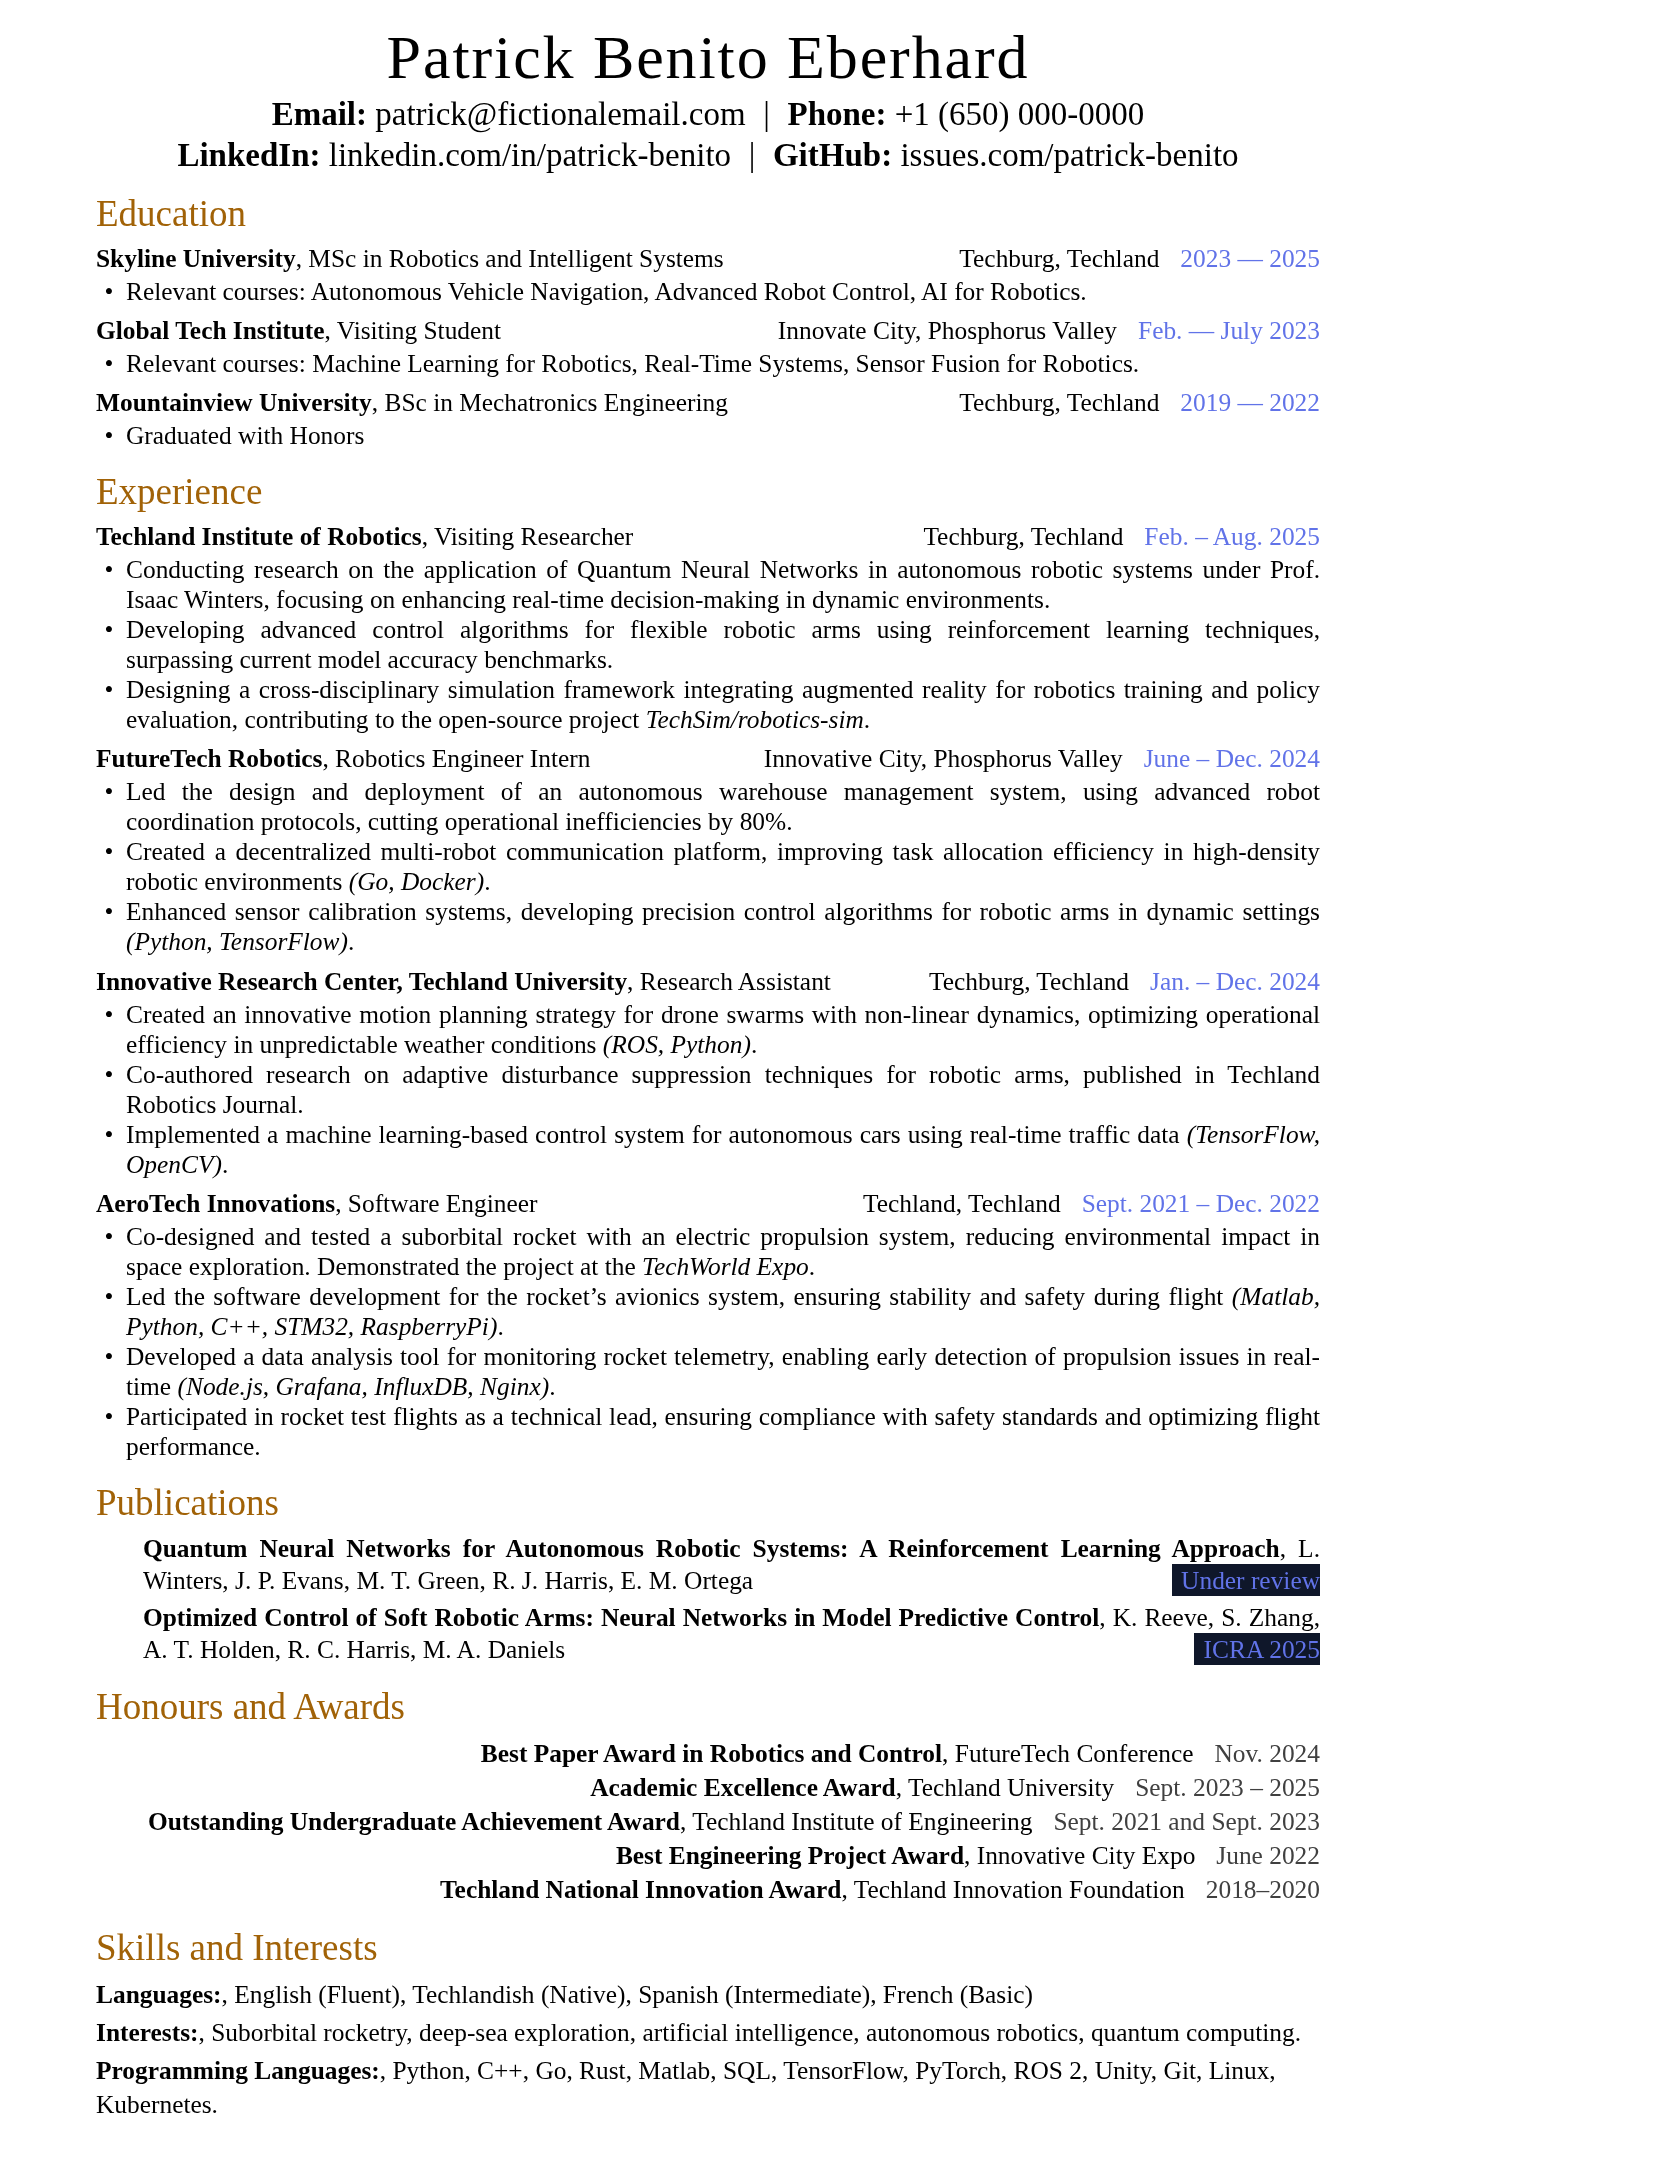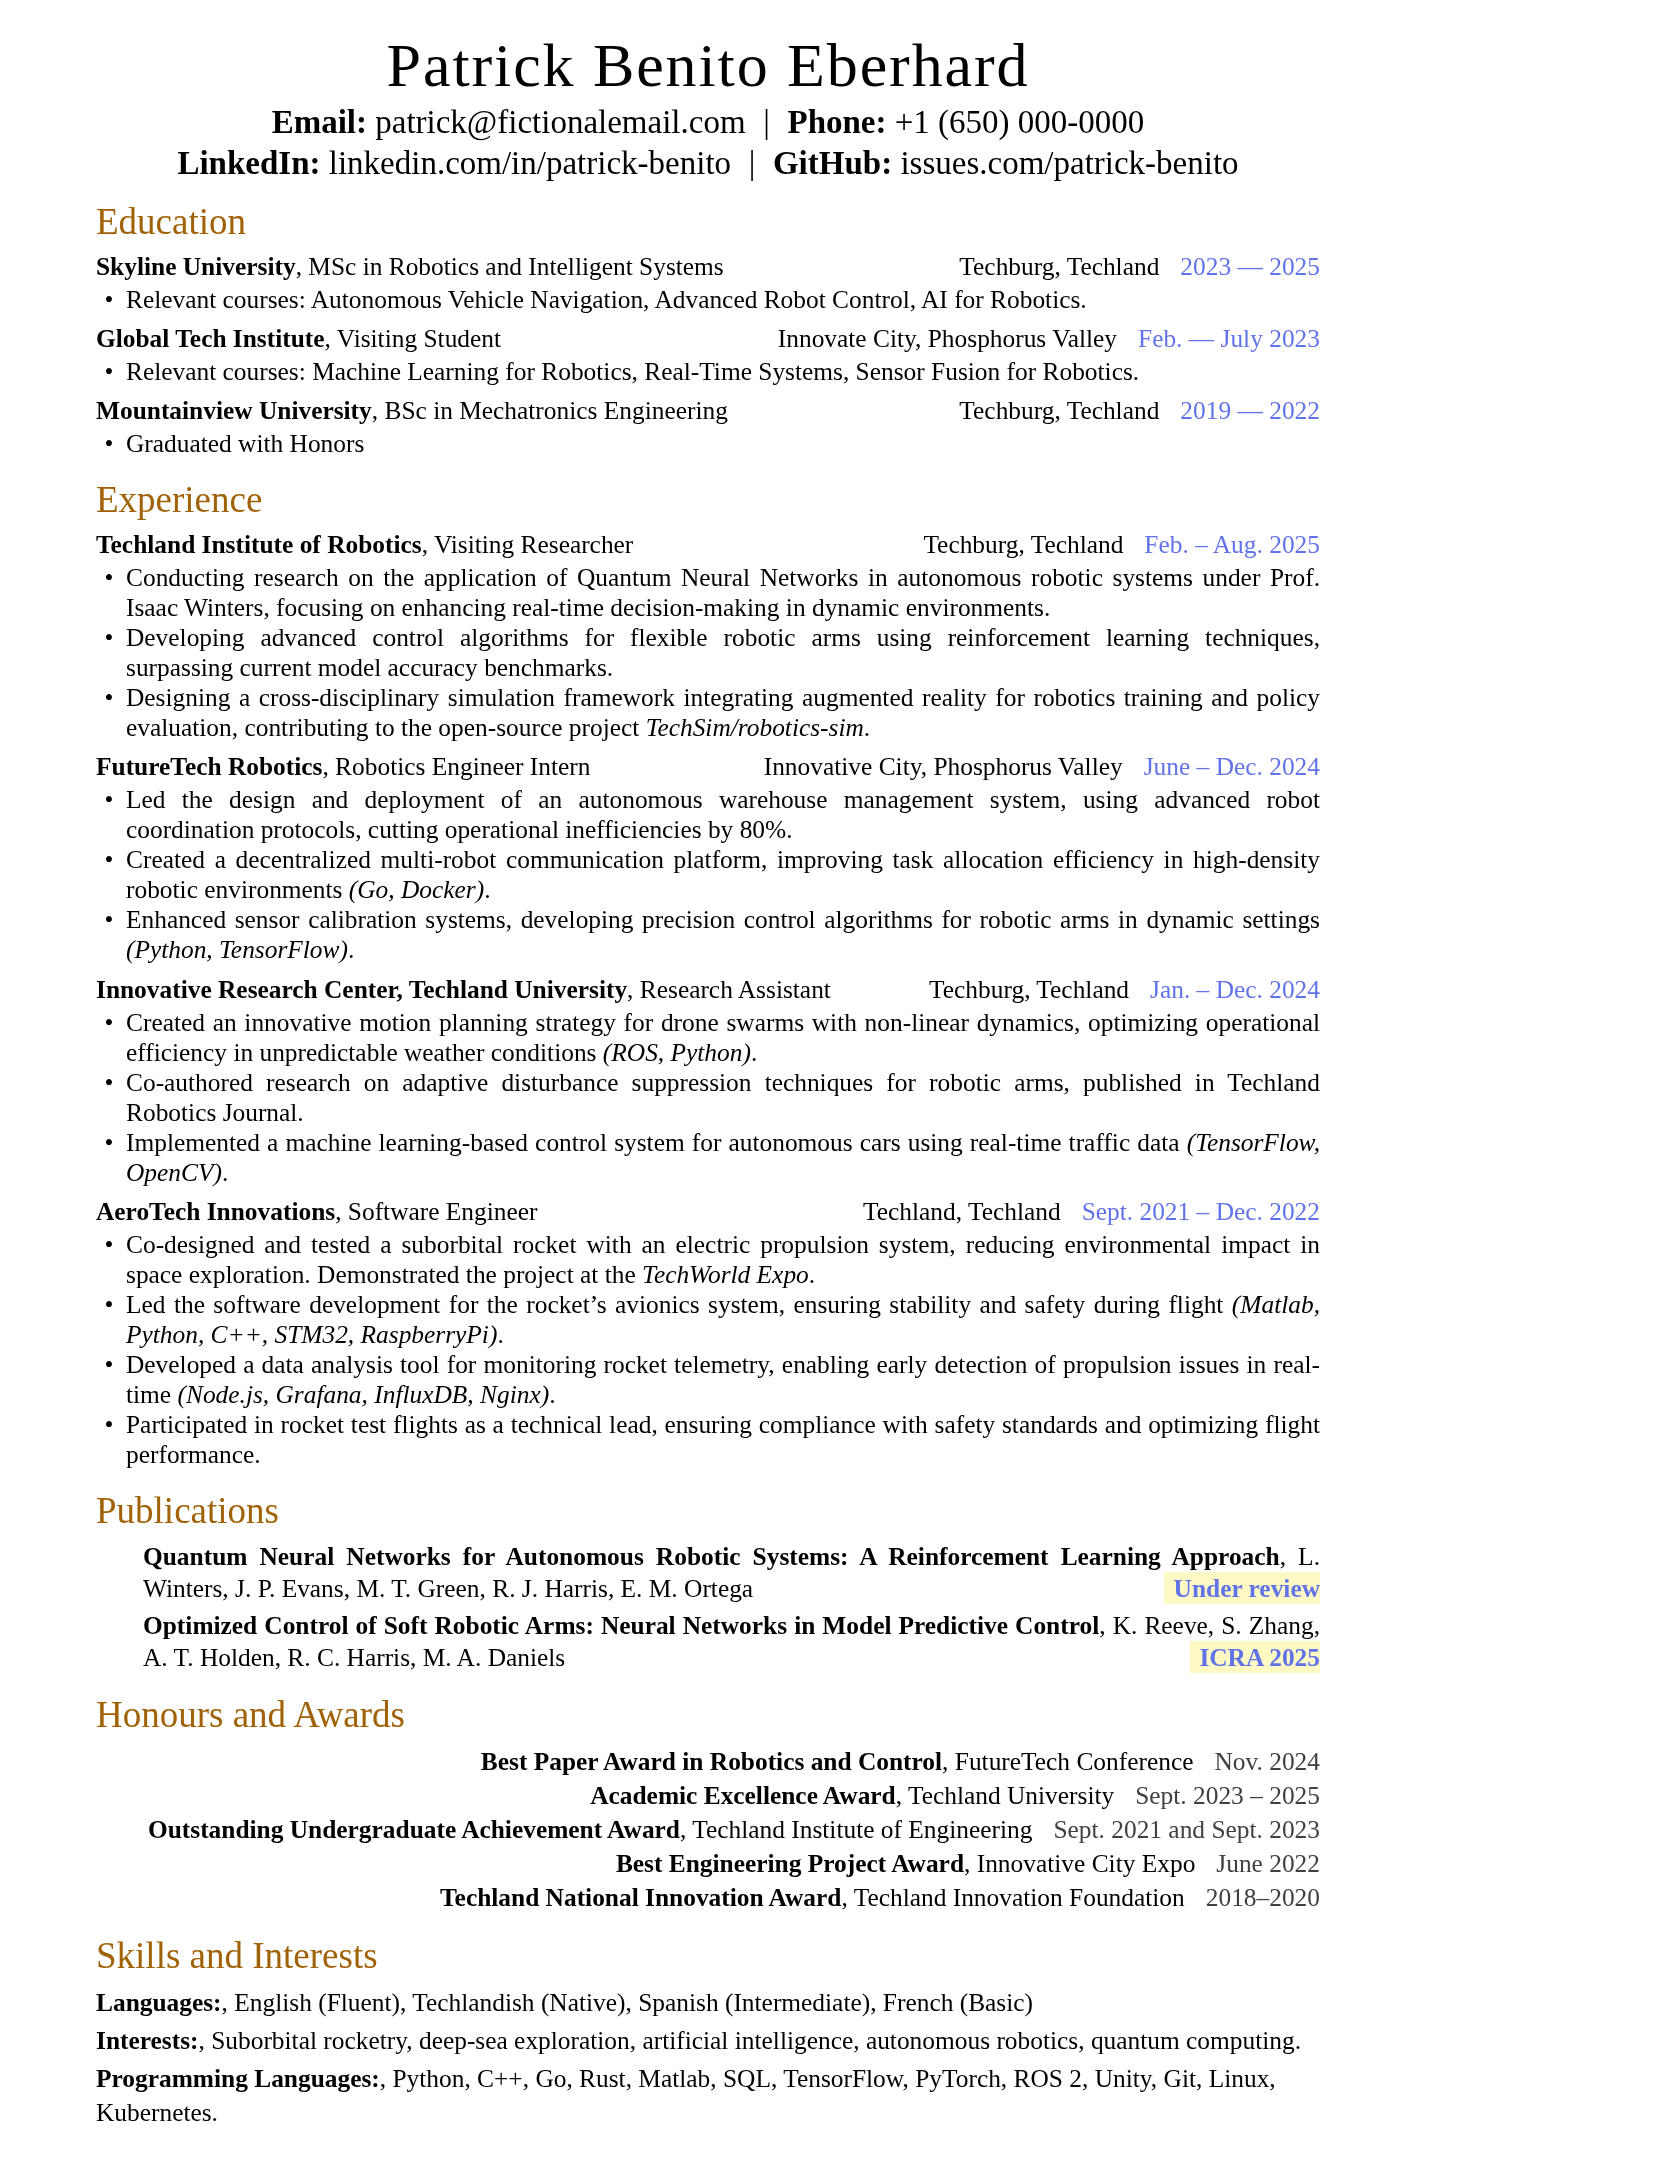--- a/index.html
+++ b/index.html
@@ -1,20 +1,20 @@
 <!DOCTYPE html>
 <html style="font-size:15px"><head>
 <meta charset="utf-8">
 <style>
   html,body{margin:0;padding:0;background:#ffffff;}
   .page{
     position:relative;
     width:1439px;height:2175px;
     box-sizing:border-box;
-    padding:32px 119px 0 96px;
+    padding:24px 119px 0 96px;
     background:#ffffff;
     font-family:"Liberation Serif","DejaVu Serif",serif;
     font-size:25.4px;color:#000;
     overflow:hidden;
   }
   
   h1.name{
     margin:0;text-align:center;font-weight:normal;
     font-size:62px;line-height:1.08;letter-spacing:1.9px;color:#000;
   }
@@ -39,21 +39,21 @@
     text-align:justify;line-height:30px;
   }
   ul.bullets li::before{
     content:"\2022";position:absolute;left:8.5px;top:0;
     font-size:25.4px;
   }
   .it{font-style:italic;}
   
   .pub{position:relative;text-align:justify;line-height:32px;margin-bottom:5.6px;margin-left:47px;}
   .pub .pub-title{font-weight:bold;}
-  .pub .status{position:absolute;right:0;bottom:0;color:#6173E8;background:#fef9c3;padding-left:9.4px;font-weight:bold;}
+  .pub .status{position:absolute;right:0;bottom:0;color:#6173E8;background:#0f172a;padding-left:9.4px;}
   
   .award{display:flex;justify-content:flex-end;align-items:baseline;line-height:34px;}
   .award .a-name{font-weight:bold;}
   .award .a-date{color:#404040;white-space:nowrap;margin-left:21px;}
   
   .skill-line{line-height:34px;margin-bottom:3.8px;}
   .skill-line .s-label{font-weight:bold;}
 </style>
 </head>
 <body>

